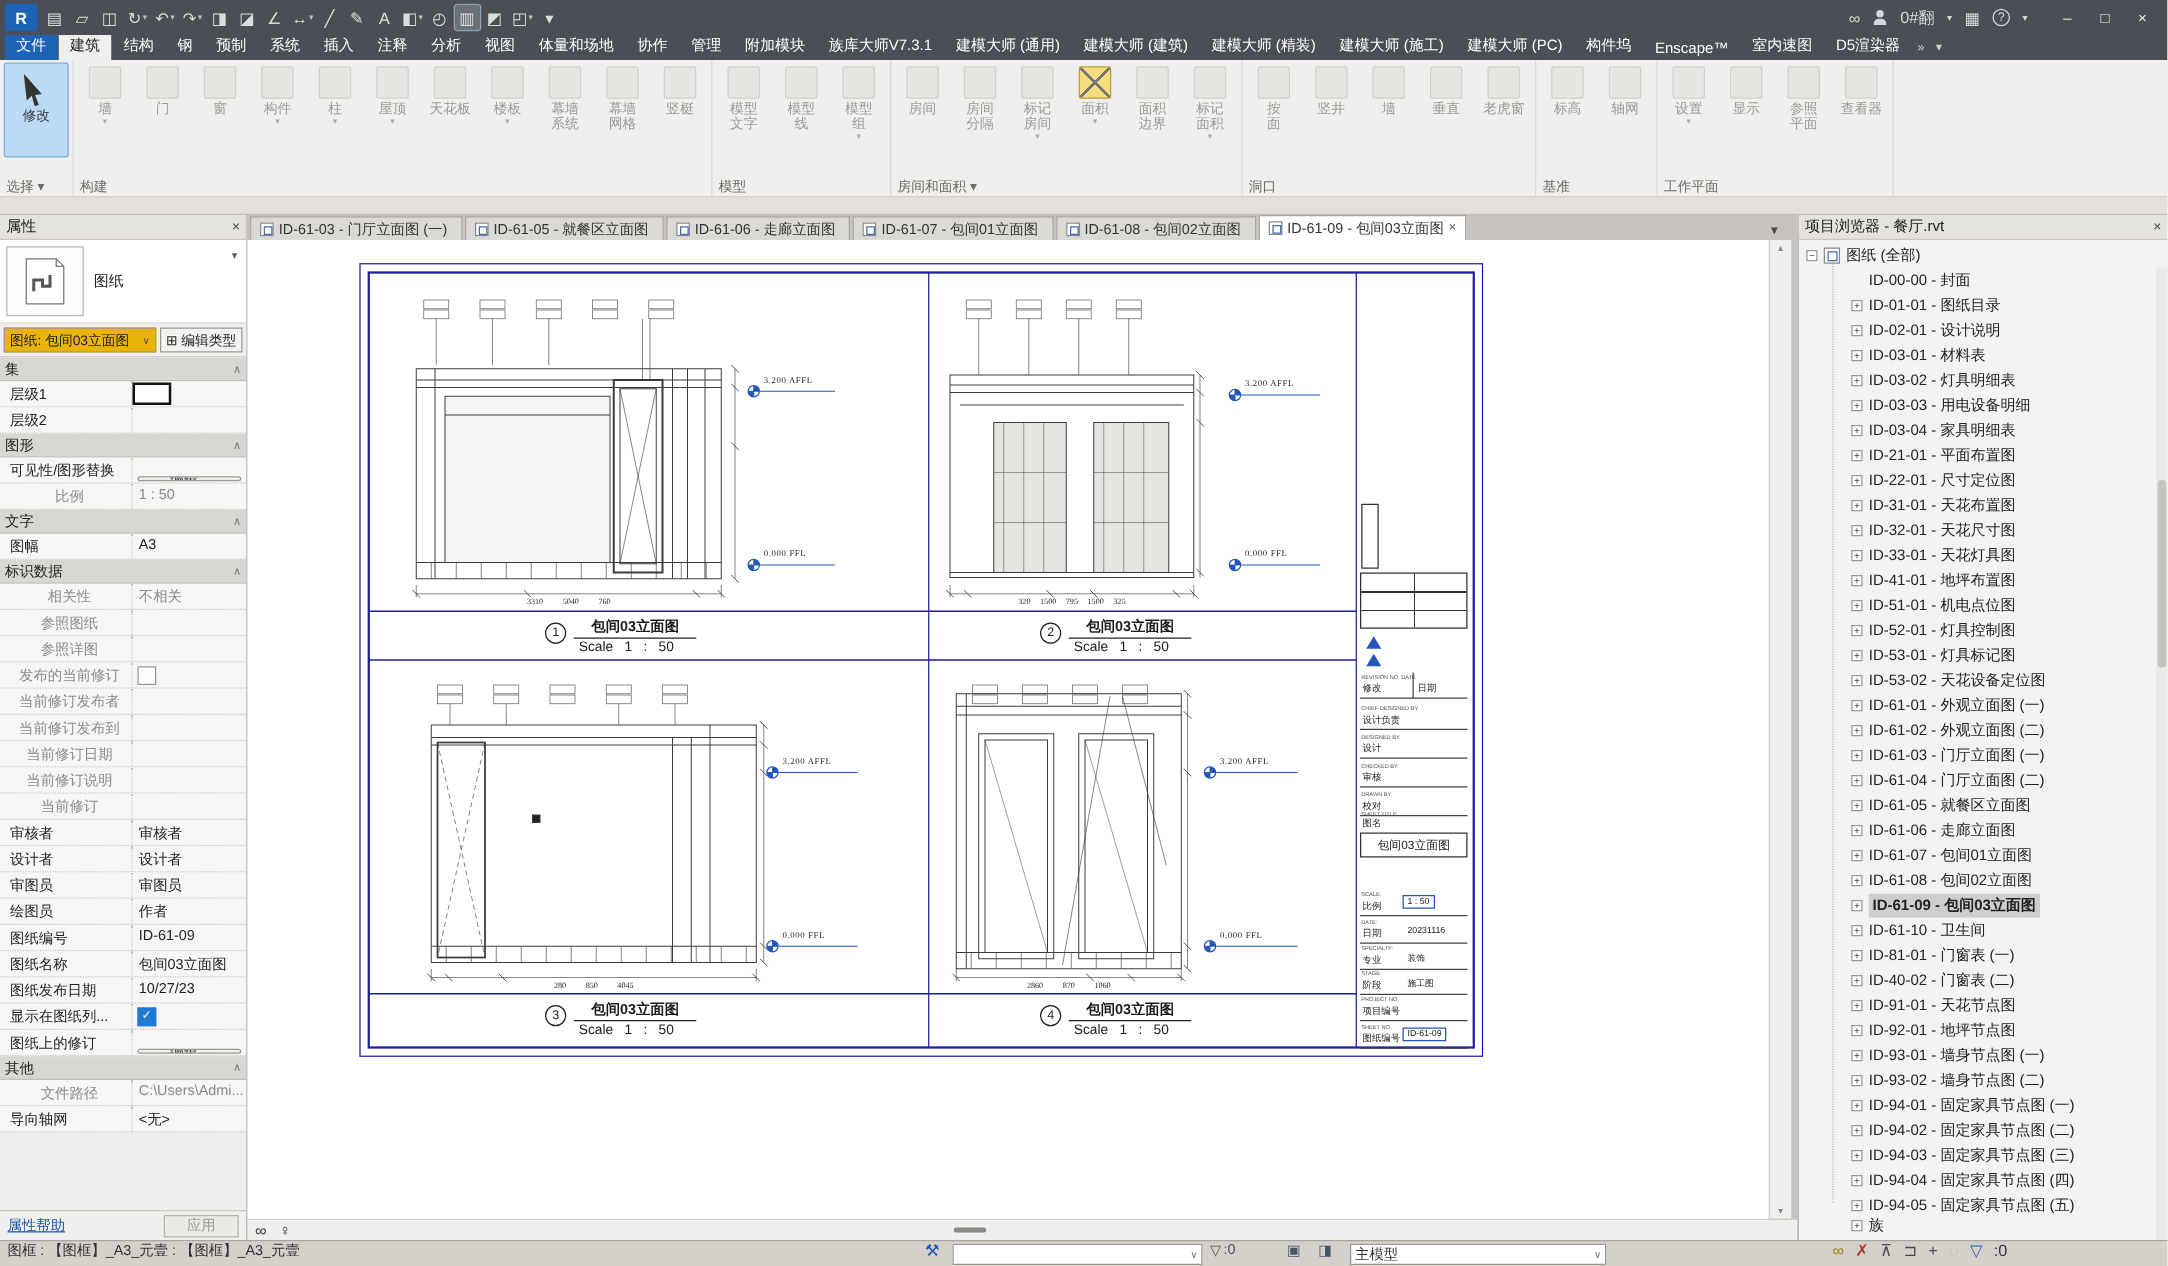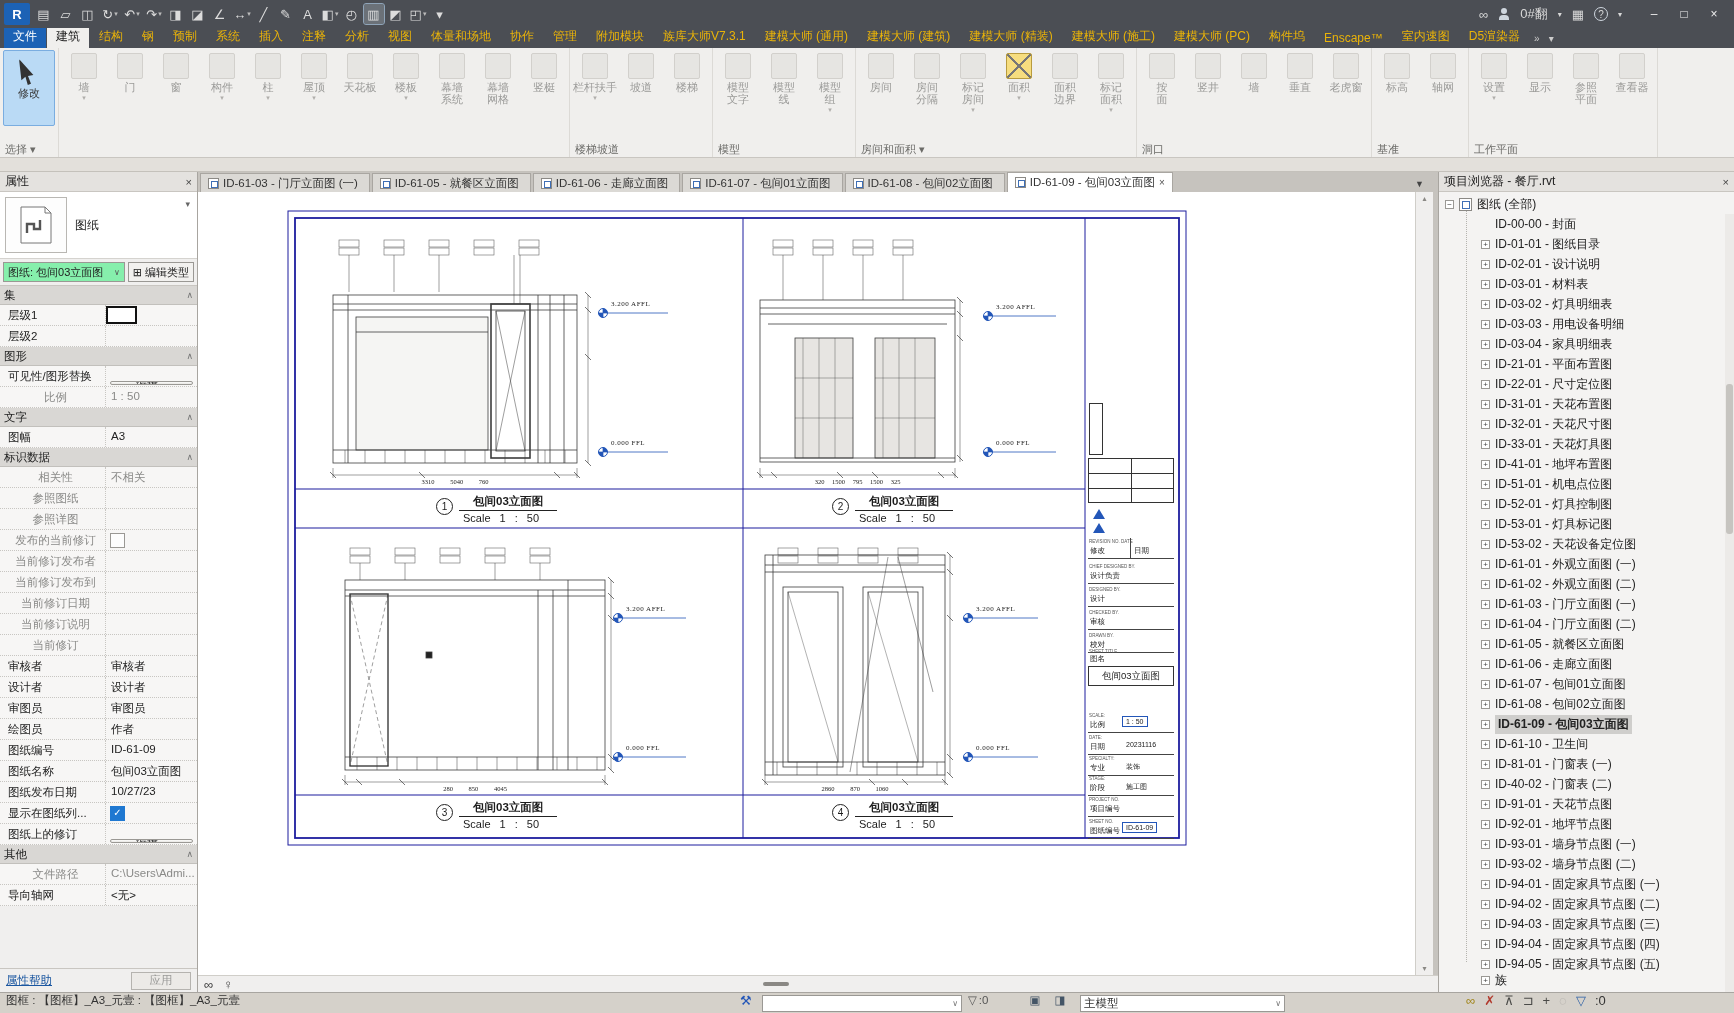--- a/index.html
+++ b/index.html
@@ -15,21 +15,21 @@
 .trt{position:absolute;right:6px;display:flex;align-items:center;gap:10px}
 .ti{color:#d8d8d8;font-size:13px;display:flex;align-items:center}
 .person{width:12px;height:12px;position:relative;display:inline-block}
 .person:before{content:"";position:absolute;left:3px;top:0;width:6px;height:6px;border-radius:50%;background:#cfd6de}
 .person:after{content:"";position:absolute;left:1px;top:7px;width:10px;height:5px;border-radius:4px 4px 0 0;background:#cfd6de}
 .help{width:14px;height:14px;border:1px solid #cfd6de;border-radius:50%;font-size:10px;display:flex;align-items:center;justify-content:center}
 .win{display:flex;gap:2px;margin-left:8px}
 .wb{width:28px;height:22px;display:flex;align-items:center;justify-content:center;font-size:12px;color:#eee}
 
 .rtabs{height:20px;background:#4b4e54;display:flex;align-items:flex-end;padding-left:4px;gap:1px}
-.rt{padding:2px 9px 3px;font-size:12px;color:#eab308;white-space:nowrap}
+.rt{padding:2px 9px 3px;font-size:12px;color:#ffffff;white-space:nowrap}
 .rt.t-file{background:#1c62b5;color:#fff}
 .rt.t-act{background:#f0efed;color:#222}
 .rto{color:#ccc;font-size:10px;padding:2px 4px 4px}
 
 .ribbon{height:110px;background:#f0efed;display:flex;border-bottom:1px solid #c9c6c1}
 .rgrp{display:flex;flex-direction:column;border-right:1px solid #dcdad6;padding:2px 3px 0}
 .rbtns{flex:1;display:flex;align-items:flex-start;gap:2px}
 .rb{width:44px;display:flex;flex-direction:column;align-items:center;padding-top:3px;gap:2px}
 .rb .lbl{font-size:11px;color:#9a9a98;text-align:center;line-height:12px;white-space:pre-line}
 .rb .ar{font-size:7px;color:#b0aeab;line-height:5px}
@@ -45,21 +45,21 @@
 
 .main{display:flex;height:820px}
 .props{width:198px;background:#f0efee;border-right:1px solid #a8a5a0;display:flex;flex-direction:column}
 .phead,.bhead{height:20px;background:#e4e2df;border-bottom:1px solid #c9c6c1;display:flex;align-items:center;padding:0 5px;font-size:12px}
 .phead .x,.bhead .x{margin-left:auto;color:#444;font-size:11px}
 .typesel{display:flex;align-items:center;gap:8px;padding:5px;background:#fff;border-bottom:1px solid #d5d3cf}
 .tico{width:62px;height:56px;border:1px solid #b9b7b3;background:#fdfdfd;display:flex;align-items:center;justify-content:center}
 .tname{font-size:12px;color:#222;flex:1}
 .tdd{color:#666;font-size:9px;align-self:flex-start;margin:2px 2px 0 0}
 .selrow{display:flex;gap:3px;padding:3px;border-bottom:1px solid #c9c6c1;background:#f0efee}
-.selbox{flex:1;height:20px;background:#86efac;border:1px solid #9a9894;display:flex;align-items:center;padding:0 4px;font-size:11px}
+.selbox{flex:1;height:20px;background:#eab308;border:1px solid #9a9894;display:flex;align-items:center;padding:0 4px;font-size:11px}
 .selbox .ar{margin-left:auto;font-size:8px;color:#555}
 .etbtn{height:20px;border:1px solid #9a9894;background:#f2f1ef;display:flex;align-items:center;gap:3px;padding:0 4px;font-size:11px}
 .grid{flex:1;overflow:hidden;background:#f0efee}
 .sech{height:19px;background:#d9d7d4;border-bottom:1px solid #c2c0bc;display:flex;align-items:center;padding:0 4px;font-size:11.5px;color:#222}
 .sech .ch{margin-left:auto;color:#777;font-size:9px}
 .prow{height:21px;display:flex;border-bottom:1px dotted #c8c6c2;background:#f7f6f5}
 .prow .pl{width:106px;padding:3px 2px 0 8px;font-size:11.5px;white-space:nowrap;overflow:hidden;border-right:1px dotted #c8c6c2}
 .prow .pl.dim{color:#8a8a88}
 .pv{flex:1;padding:3px 3px 0 5px;font-size:11.5px;white-space:nowrap;overflow:hidden}
 .pv.v-dim{color:#8a8a88}
@@ -398,46 +398,23 @@
             <span class="ar"></span>
           </div>
 
           <div class="rb">
             <span class="ri"></span>
             <span class="lbl">竖梃</span>
             <span class="ar"></span>
           </div>
 
       </div>
-    </div>
-
-    <div class="rgrp">
-      <div class="rbtns">
-
-          <div class="rb">
-            <span class="ri"></span>
-            <span class="lbl">栏杆扶手</span>
-            <span class="ar">▾</span>
-          </div>
-
-          <div class="rb">
-            <span class="ri"></span>
-            <span class="lbl">坡道</span>
-            <span class="ar"></span>
-          </div>
-
-          <div class="rb">
-            <span class="ri"></span>
-            <span class="lbl">楼梯</span>
-            <span class="ar"></span>
-          </div>
-
-      </div>
-      <div class="glab">楼梯坡道</div>
-    </div>
+      <div class="glab">构建</div>
+    </div>
+
 
     <div class="rgrp">
       <div class="rbtns">
 
           <div class="rb">
             <span class="ri"></span>
             <span class="lbl">模型
 文字</span>
             <span class="ar"></span>
           </div>

